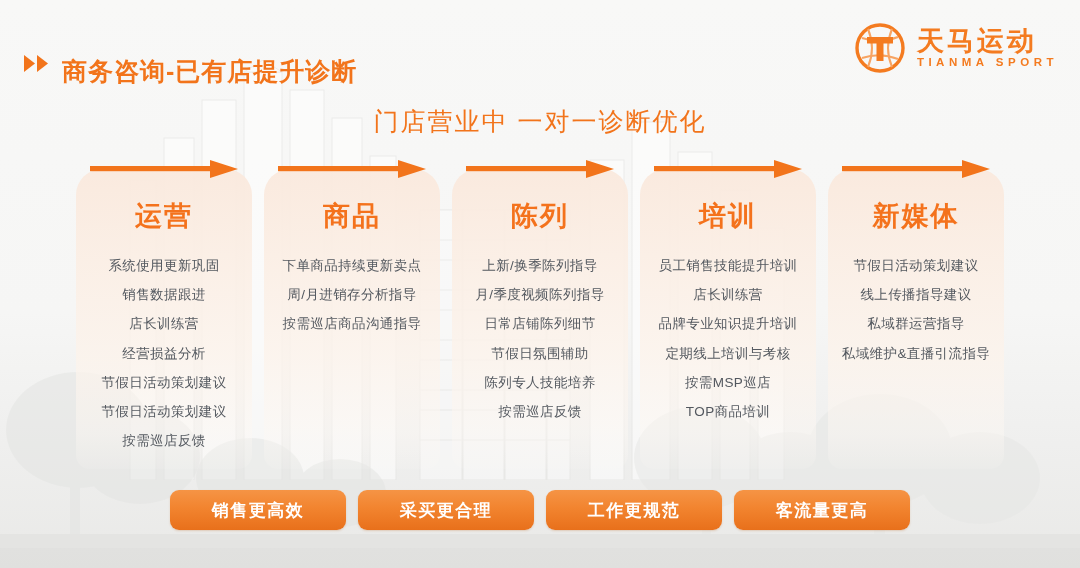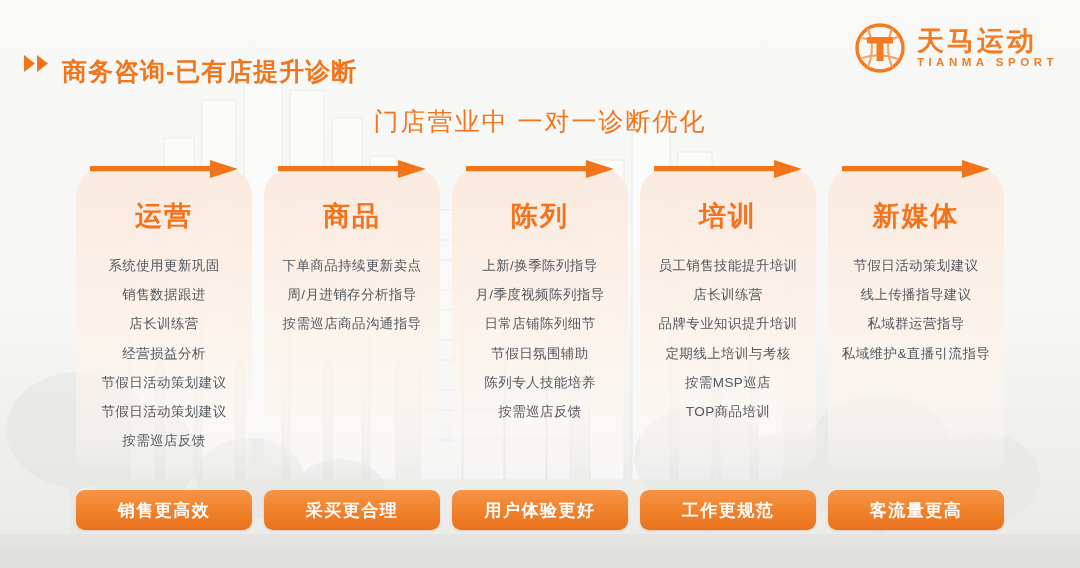--- a/index.html
+++ b/index.html
@@ -276,16 +276,15 @@
           <div class="card-item">私域群运营指导</div>
           <div class="card-item">私域维护&amp;直播引流指导</div>
         </div>
       </div>
     </div>
   </div>
 
 <div id="buttons">
     <button class="pill">销售更高效</button>
     <button class="pill">采买更合理</button>
-    <button class="pill">用户体验更好</button>
     <button class="pill">工作更规范</button>
     <button class="pill">客流量更高</button>
   </div>
 
 </body></html>

